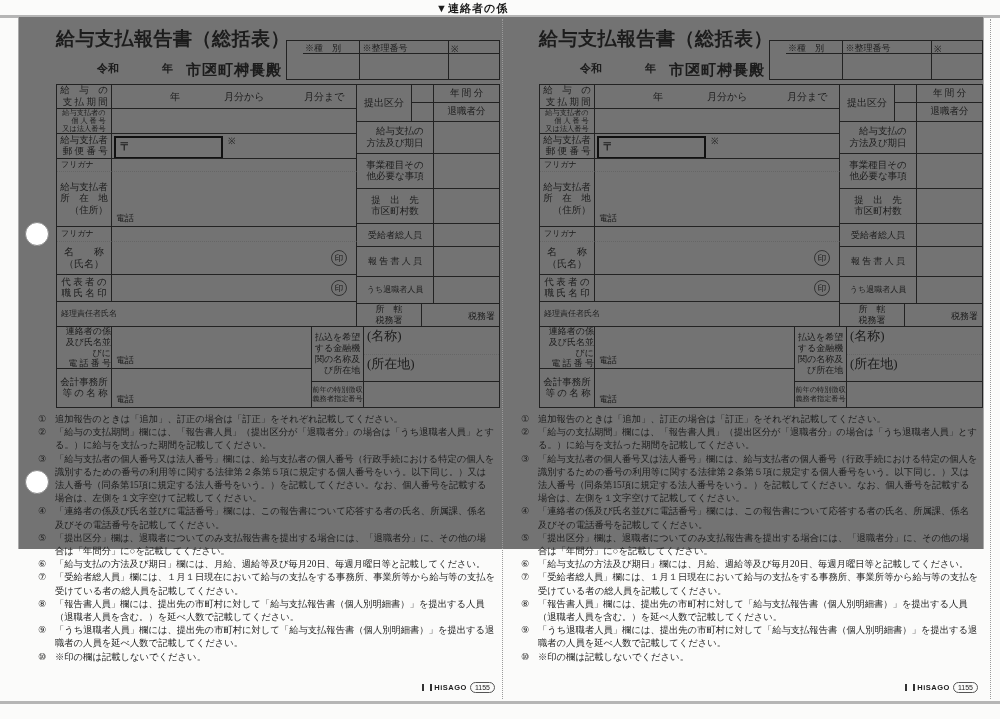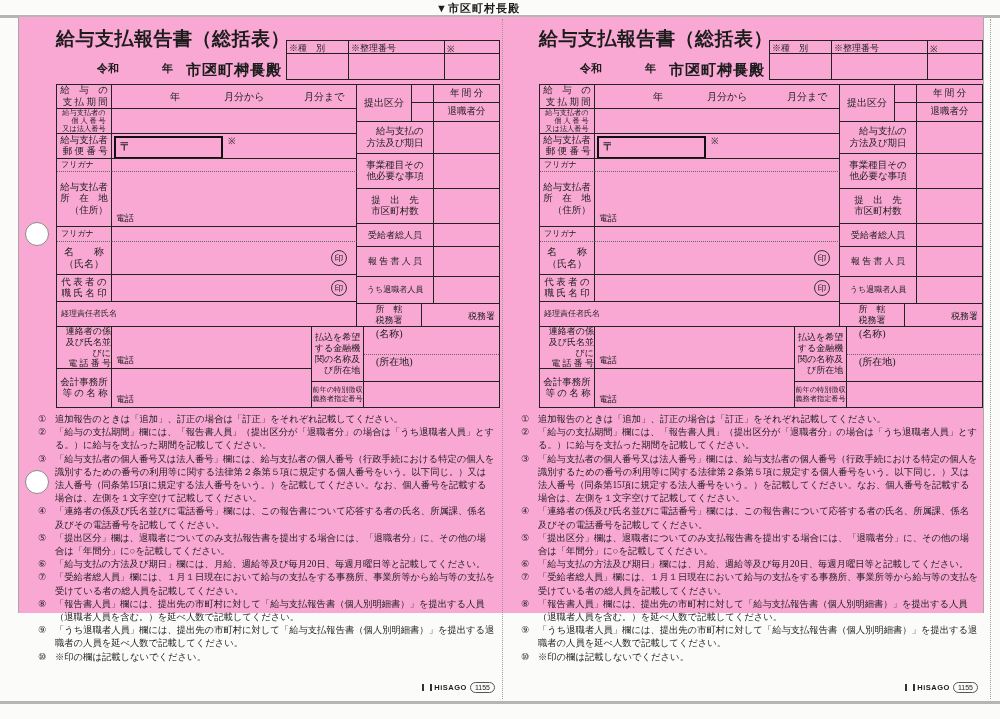--- a/index.html
+++ b/index.html
@@ -2,21 +2,21 @@
 <html><head>
 <meta charset="utf-8">
 <style>
   html,body{margin:0;padding:0;}
   body{width:1000px;height:719px;background:#fbfbfa;position:relative;overflow:hidden;
        font-family:"Liberation Serif",serif;color:#1c1c1c;}
   .perf-label{position:absolute;left:436px;top:1px;font-size:11px;font-weight:bold;
        font-family:"Liberation Sans",sans-serif;letter-spacing:1px;}
   .rule{position:absolute;left:0;width:1000px;height:3px;background:#b5b5b5;}
   .rule.top{top:15px;} .rule.bottom{top:701px;}
-  .paper{position:absolute;left:18px;top:17px;width:966px;height:596px;background:#f9a8d4;
+  .paper{position:absolute;left:18px;top:17px;width:966px;height:532px;background:#737373;
        border-left:1px solid #a9a9a9;border-right:1px solid #a9a9a9;box-sizing:border-box;}
   .perf-line{position:absolute;top:2px;height:680px;width:0;border-left:1px dotted #9a9a9a;}
   .perf-center{left:483px;} .perf-right{left:971px;}
   .punch-hole{position:absolute;left:6px;width:22px;height:22px;border:1px solid #8a8a8a;
        border-radius:50%;background:#fff;}
   .hole1{top:205px;} .hole2{top:453px;}
 
   .form-copy{position:absolute;top:0;left:0;width:483px;height:684px;}
   .form-copy.copy-right{left:483px;}
 
@@ -24,58 +24,58 @@
        font-family:"Liberation Sans",sans-serif;letter-spacing:.5px;}
   .dateline{position:absolute;top:44px;font-size:11px;font-weight:600;}
   .addr{position:absolute;left:167px;top:44px;font-size:15px;font-weight:bold;letter-spacing:1px;}
 
   .adminbox{position:absolute;left:267px;top:23px;width:212px;height:38px;border:1px solid #222;box-sizing:content-box;}
   .adm-r{display:flex;}
   .adm-c{box-sizing:border-box;border-right:1px solid #222;font-size:9px;padding:1px 2px;height:13px;}
   .adm-c.hd{border-bottom:1px solid #222;}
   .adm-c:last-child{border-right:none;}
   .adm-v{height:25px;border-bottom:none;}
-  .w1{width:62px;} .w2{width:96px;} .w3{width:54px;}
+  .w1{width:62px;margin-left:16px;} .w2{width:96px;} .w3{width:54px;}
 
   .tbl{position:absolute;left:37px;top:67px;width:442px;height:322px;border:1px solid #222;}
   .c{position:absolute;box-sizing:border-box;border-right:1px solid #222;border-bottom:1px solid #222;
      font-size:9.5px;line-height:1.2;white-space:pre-line;overflow:hidden;}
   .c.nr{border-right:none;} .c.nb{border-bottom:none;}
   .c.dotb{border-bottom:1px dotted #666;}
   .lab{display:flex;align-items:center;justify-content:center;text-align:right;}
   .s7{font-size:7.2px;line-height:1.12;} .s8{font-size:8px;} .s9{font-size:9px;} .s10{font-size:10px;}
   .leftpad{justify-content:flex-start;text-align:left;padding-left:4px;}
   .tel{position:absolute;left:4px;bottom:2px;font-size:9px;}
   .seal{position:absolute;right:9px;top:50%;transform:translateY(-50%);width:14px;height:14px;
         border:1px solid #333;border-radius:50%;font-size:8.5px;line-height:14px;text-align:center;white-space:nowrap;}
   .pbox{position:absolute;left:2px;top:2px;width:105px;height:19px;border:2px solid #111;}
   .pmark{position:absolute;left:4px;top:2px;font-size:11px;font-weight:bold;}
   .star{position:absolute;left:116px;top:2px;font-size:9px;}
   .ppy{position:absolute;top:6px;font-size:10px;}
   .taxsfx{position:absolute;right:4px;bottom:4px;font-size:9px;}
-  .banklbl{position:absolute;left:12px;font-size:10px;}
+  .banklbl{position:absolute;left:3px;font-size:13px;}
   .bankdot{position:absolute;left:0;top:27px;width:100%;border-top:1px dotted #666;}
 
   .fnotes{position:absolute;left:19px;top:396px;width:457px;}
   .fn{display:flex;font-size:9.3px;line-height:13.2px;}
   .fn-n{width:17px;flex:0 0 17px;}
   .fn-t{flex:1;}
 
   .brand{position:absolute;left:330px;top:659px;width:146px;text-align:right;
          font-family:"Liberation Sans",sans-serif;}
   .brand-mark{display:inline-block;width:6px;height:7px;border-left:2px solid #333;border-right:2px solid #333;
          vertical-align:-1px;margin-right:2px;}
   .brand-name{font-size:7.5px;font-weight:bold;letter-spacing:.5px;}
   .brand-code{display:inline-block;border:1px solid #555;border-radius:7px;font-size:7px;
          padding:0 4px;margin-left:3px;line-height:9px;}
 </style>
 </head>
 <body>
 
-<div class="perf-label">▼市区町村長殿</div>
+<div class="perf-label">▼連絡者の係</div>
 <div class="rule top"></div>
 <div class="rule bottom"></div>
 
 <div class="paper">
 
   <div class="form-copy">
     <div class="ttl">給与支払報告書（総括表）</div>
 
     <span class="dateline" style="left:78px">令和</span>
     <span class="dateline" style="left:143px">年</span>

